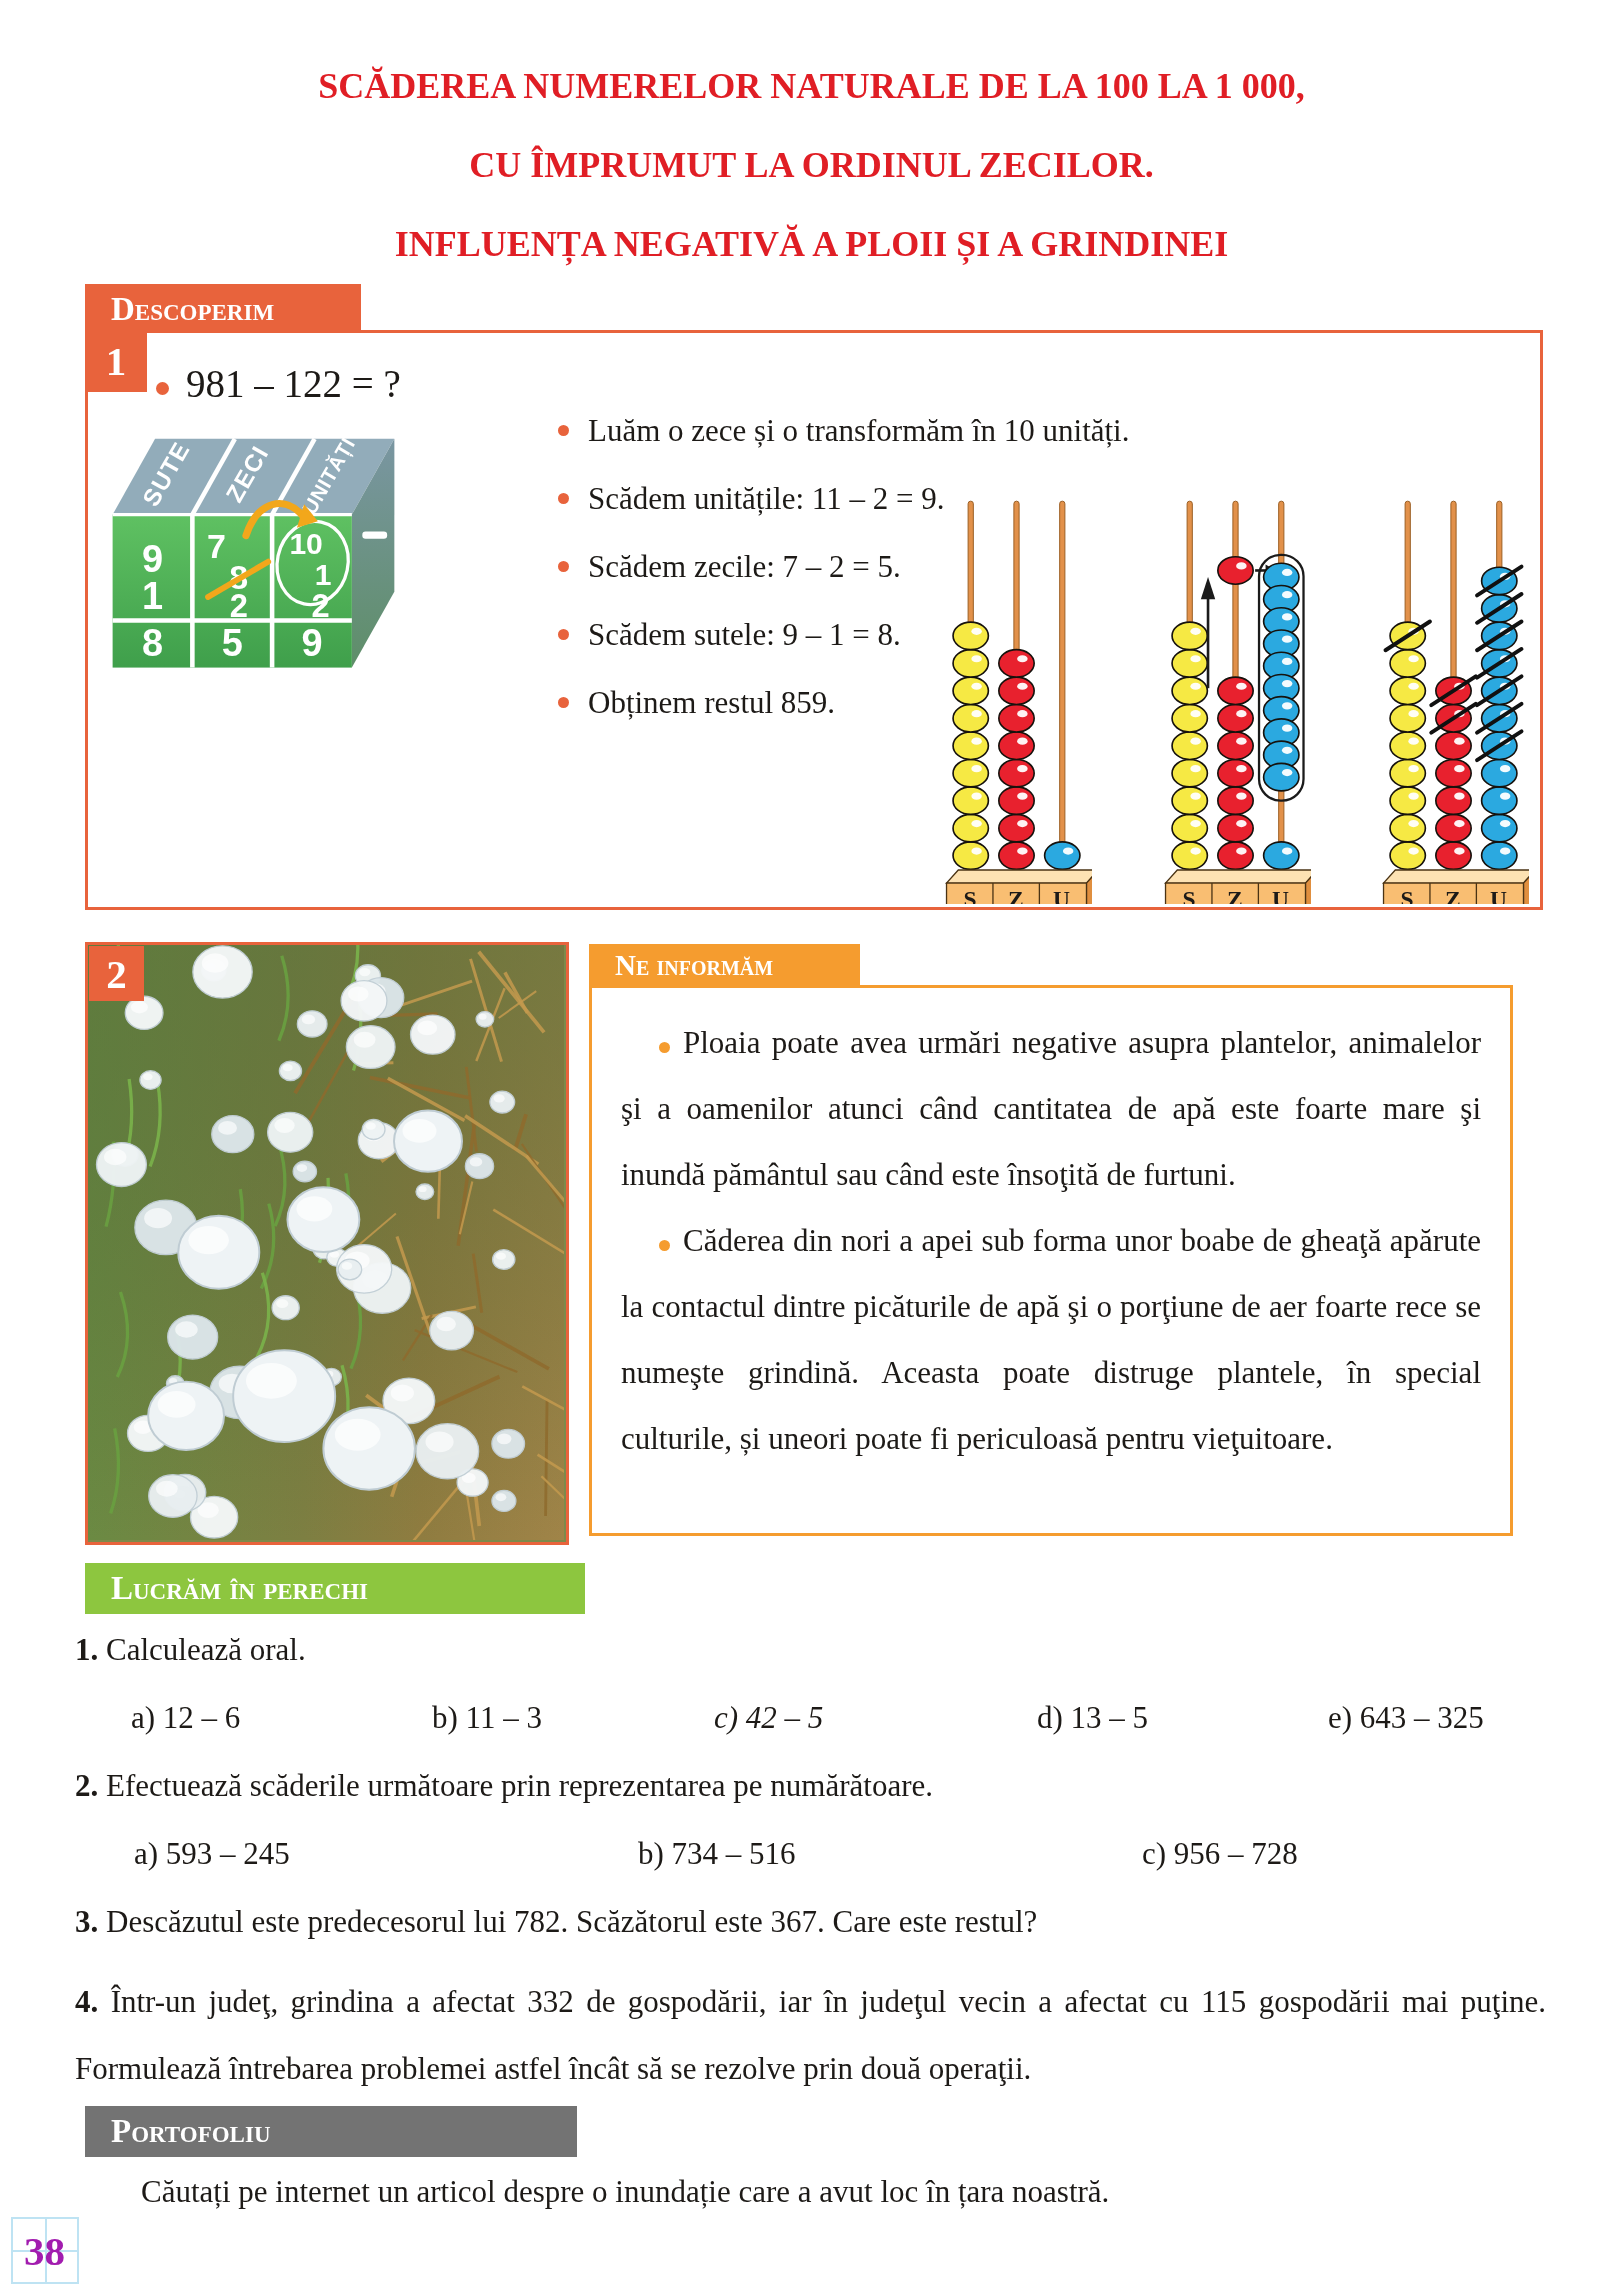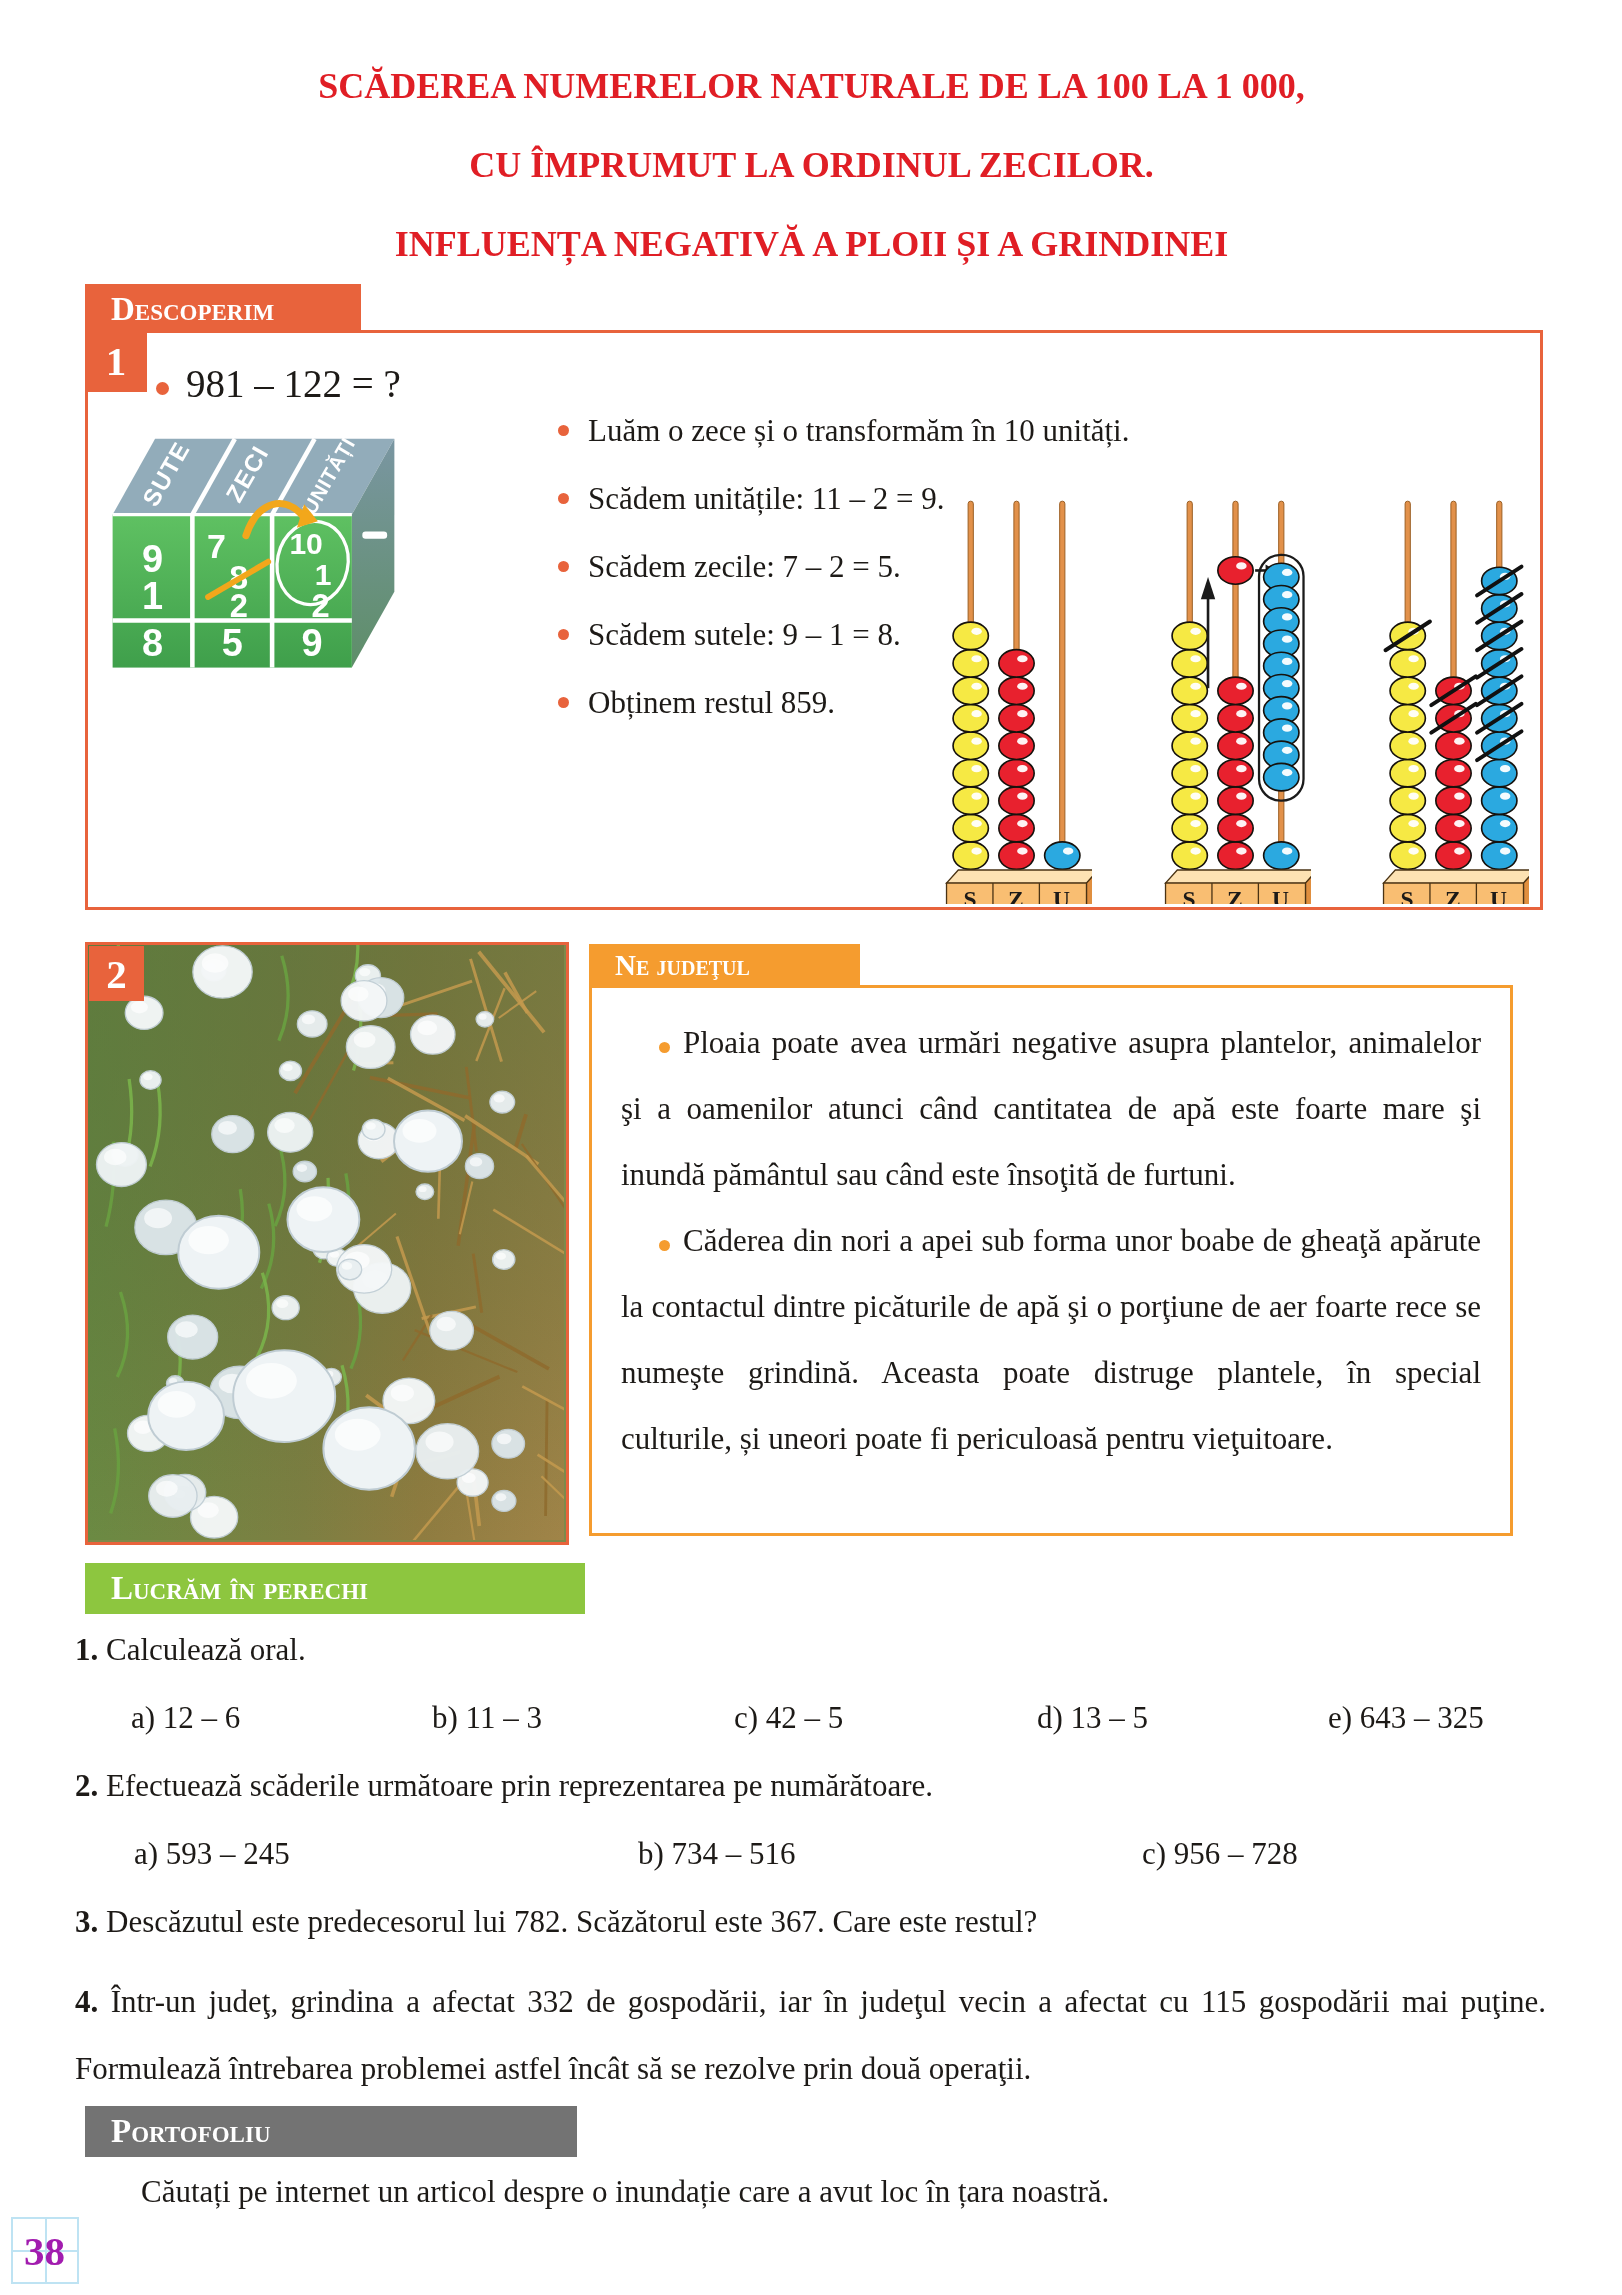--- a/index.html
+++ b/index.html
@@ -520,39 +520,39 @@
         <ellipse cx="135.5" cy="702.6" rx="29" ry="20.299999999999997" fill="#ffffff" opacity="0.7"></ellipse>
         <ellipse cx="360" cy="420" rx="55" ry="49.5" fill="#eef3f5" stroke="#bfccd3" stroke-width="3"></ellipse>
         <ellipse cx="346.25" cy="403.5" rx="27.5" ry="19.25" fill="#ffffff" opacity="0.7"></ellipse>
       </svg>
   </div>
   <div class="abs num-badge badge-2">
     <span>2</span>
   </div>
 
   <div class="abs ribbon ribbon-neinformam">
-    <span>Ne judeţul</span>
+    <span>Ne informăm</span>
   </div>
   <div class="abs info-box">
     <p><span class="dot o"></span><span>Ploaia poate avea urmări negative asupra plantelor, animalelor şi a oamenilor atunci când cantitatea de apă este foarte mare şi inundă pământul sau când este însoţită de furtuni.</span></p>
     <p><span class="dot o"></span><span>Căderea din nori a apei sub forma unor boabe de gheaţă apărute la contactul dintre picăturile de apă şi o porţiune de aer foarte rece se numeşte grindină. Aceasta poate distruge plantele, în special culturile, și uneori poate fi periculoasă pentru vieţuitoare.</span></p>
   </div>
 
   <div class="abs ribbon ribbon-lucram">
     <span>Lucrăm în perechi</span>
   </div>
 
   <div class="abs ex-head" style="top:1632px;">
     <b>1.</b>
     <span>Calculează oral.</span>
   </div>
   <div class="abs ex-row" style="top:1700px;">
     <span style="left:131px;">a) 12 – 6</span>
     <span style="left:432px;">b) 11 – 3</span>
-    <span style="left:734px;">c) 42 – 5</span>
+    <span style="left:714px;font-style:italic;">c) 42 – 5</span>
     <span style="left:1037px;">d) 13 – 5</span>
     <span style="left:1328px;">e) 643 – 325</span>
   </div>
 
   <div class="abs ex-head" style="top:1768px;">
     <b>2.</b>
     <span>Efectuează scăderile următoare prin reprezentarea pe numărătoare.</span>
   </div>
   <div class="abs ex-row" style="top:1836px;">
     <span style="left:134px;">a) 593 – 245</span>

